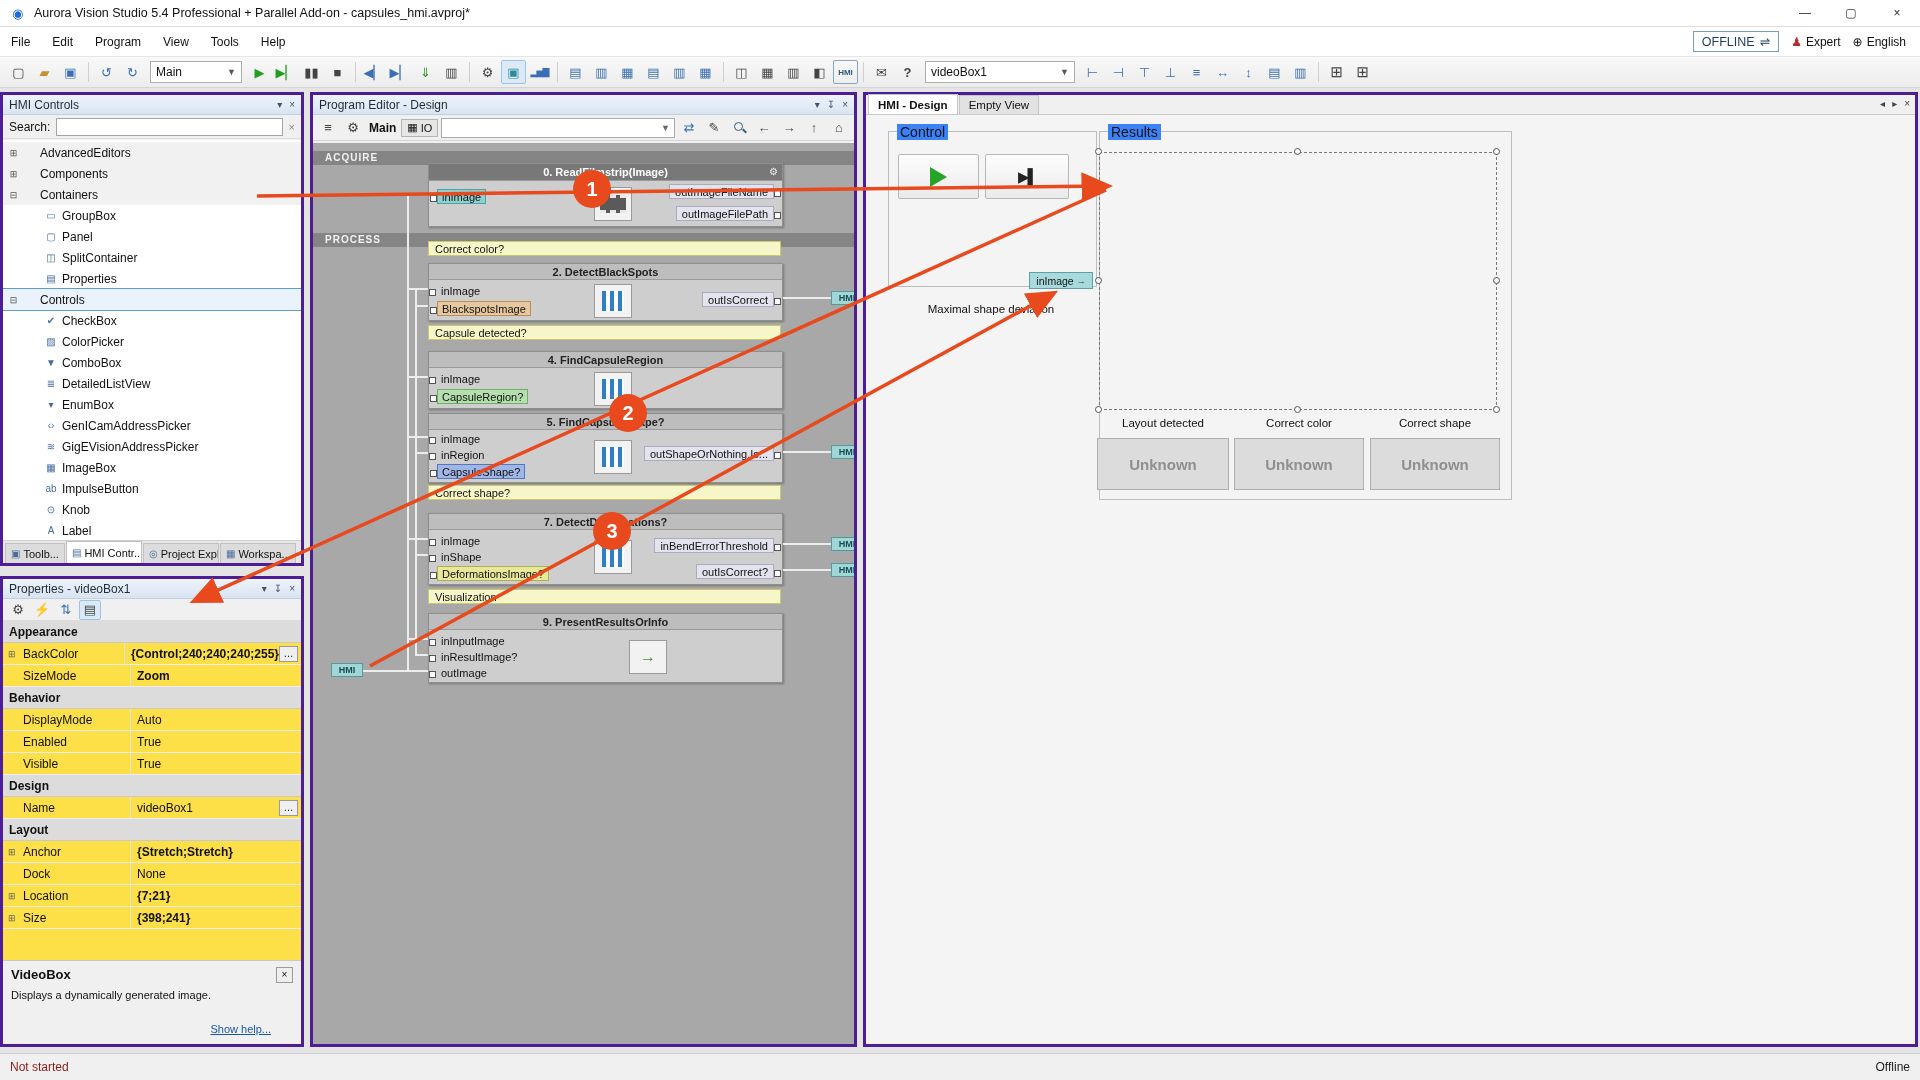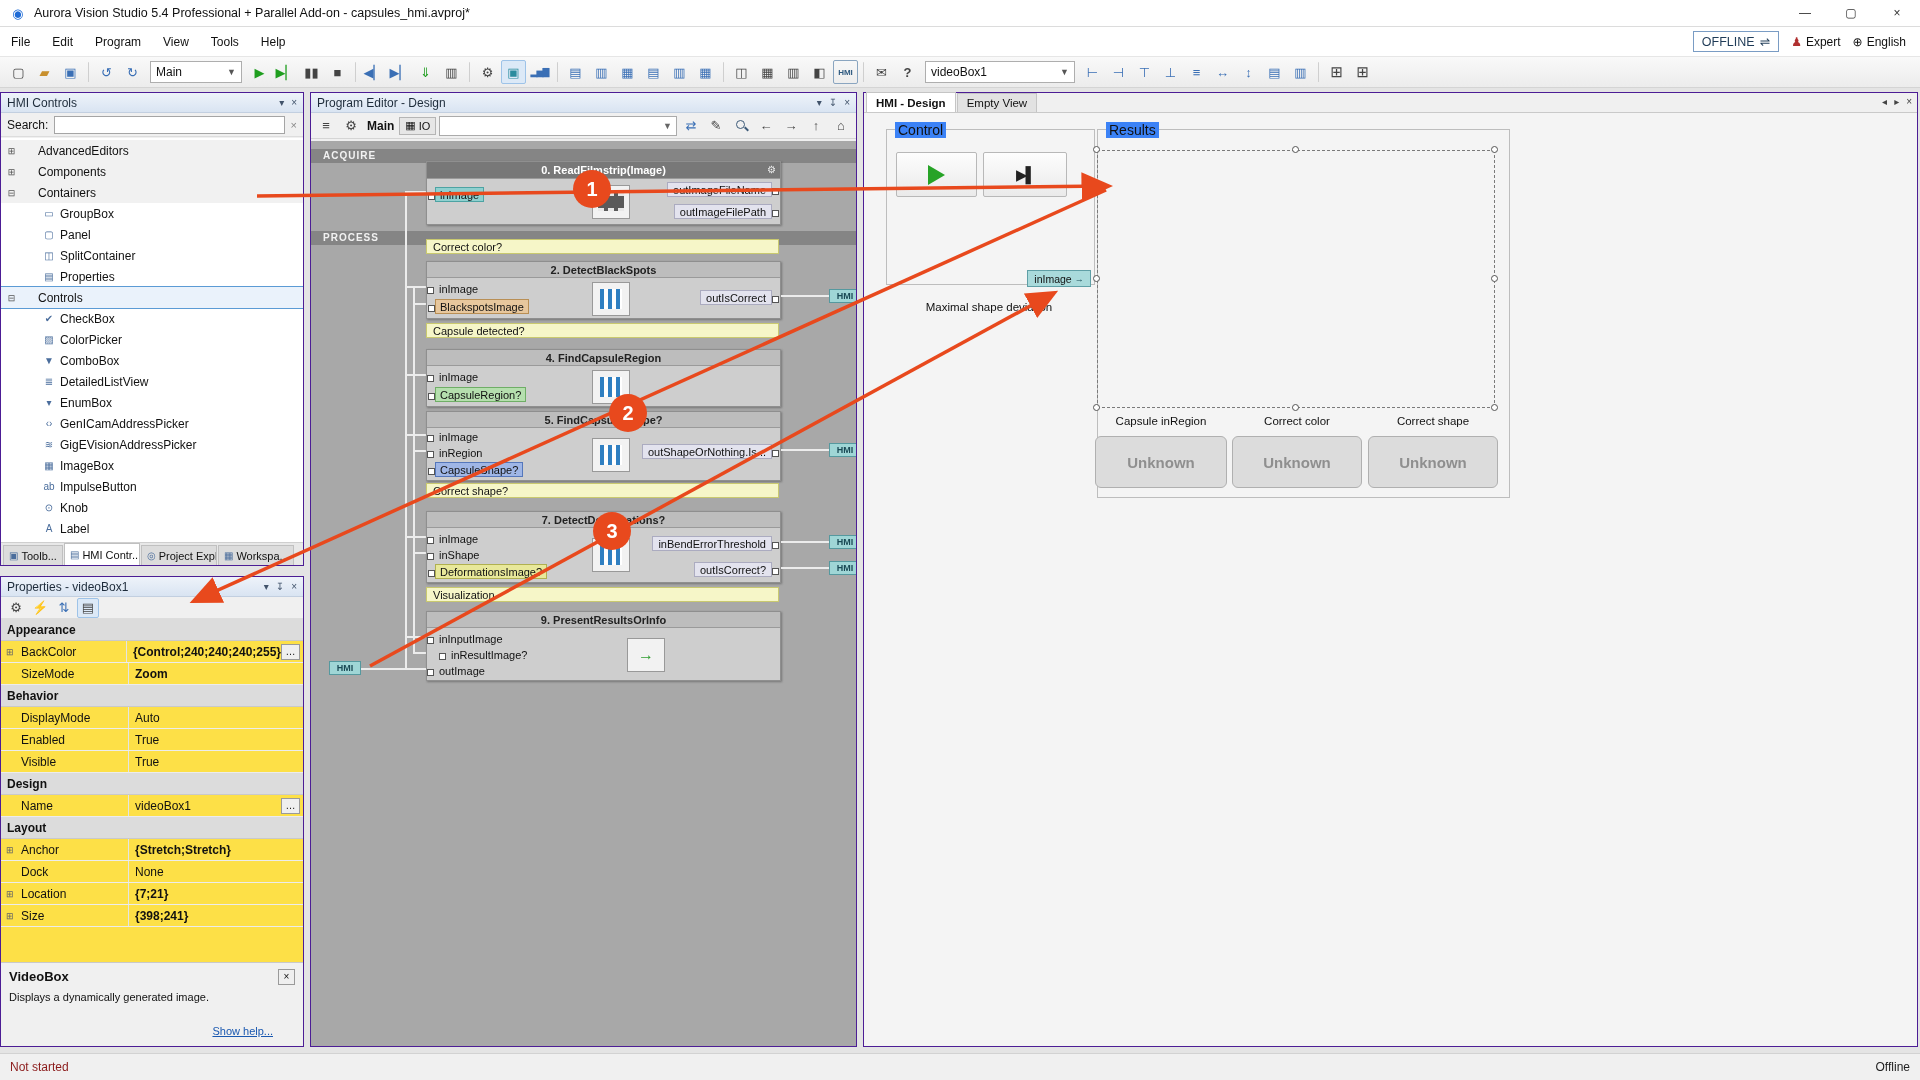--- a/index.html
+++ b/index.html
@@ -23,21 +23,21 @@
   .ic{width:25px;height:24px;display:inline-flex;align-items:center;justify-content:center;font-size:13px;color:#3c5a78;border:1px solid transparent;border-radius:2px;white-space:nowrap}
   .ic.sep{width:1px;height:20px;background:#cfcfcf;margin:0 4px;border:none}
   .ic.green{color:#1f9e1f}.ic.amber{color:#c8902e}.ic.blue{color:#3a6fb5}.ic.dark{color:#444}.ic.teal{color:#2a8c9e}
   .ic.pressed{background:#dce9f7;border-color:#9ec3e8}
   .ic.hmitxt{font-size:8px;font-weight:bold;border:1px solid #8aa5c0;color:#2f5a80}
   .ic.chart{font-size:9px;letter-spacing:-1px}.ic.bold{font-weight:bold}.ic.big{font-size:15px}
   .combo{height:22px;background:#fff;border:1px solid #aeaeae;display:flex;align-items:center;padding:0 5px;margin:0 5px}
   .combo .dd{margin-left:auto;color:#555;font-size:9px;padding-left:10px}
   
   .dock{position:absolute;left:0;top:88px;right:0;height:965px;background:#e4e4e4}
-  .panel{position:absolute;background:#f0f0f0;border:1px solid #4c1d95}
+  .panel{position:absolute;background:#f0f0f0;border:3px solid #4c1d95}
   .phead{height:20px;background:linear-gradient(#eef3fa,#d9e4f2);border-bottom:1px solid #c2cfe0;display:flex;align-items:center;padding:0 6px;color:#1d2b3a}
   .phead .sp{margin-left:auto;display:flex;gap:7px;color:#41536b;font-size:10px}
   
   .searchrow{height:24px;display:flex;align-items:center;padding:0 6px;gap:6px;background:#f0f0f0;border-bottom:1px solid #ddd}
   .searchrow input{flex:1;height:18px;border:1px solid #a5a5a5;font:12px "Liberation Sans",sans-serif;padding:0 4px;background:#fff}
   .sclear{color:#888;font-size:11px}
   .tree{position:absolute;top:45px;left:0;right:0;bottom:23px;background:#fff;overflow:hidden;padding-top:2px}
   .tree-row{height:21px;display:flex;align-items:center;padding-left:4px}
   .tree-row.top{background:#f1f1f1}
   .tree-row.child{padding-left:26px}
@@ -116,21 +116,21 @@
   .portbadge{position:absolute;left:163px;top:157px;width:64px;height:17px;background:#a9dadb;border:1px solid #5f9fa6;font-size:10.5px;display:flex;align-items:center;justify-content:center;gap:3px}
   .portbadge .pa{font-size:9px;color:#1a4a55}
   .knoblabel{position:absolute;left:57px;top:188px;width:136px;text-align:center;font-size:11.5px}
   .knobbox{position:absolute;left:41px;top:205px;width:152px;height:152px;border:1px dashed #8a8a8a}
   .knobcircle{position:absolute;left:26px;top:29px;width:96px;height:96px;border-radius:50%;
       background:radial-gradient(circle at 34% 30%,#f2f2f2,#c9c9c9 55%,#8f8f8f);
       box-shadow:2px 3px 5px rgba(0,0,0,.35), inset 0 0 2px #777}
   .knobptr{position:absolute;left:46px;top:37px;width:0;height:0;border-bottom:16px solid #111;border-left:7px solid transparent;border-right:7px solid transparent;transform:rotate(-42deg)}
   .ktick{position:absolute;font-size:11.5px;width:20px;text-align:center}
   .reslabel{position:absolute;top:302px;font-size:11.5px;text-align:center}
-  .unkbtn{position:absolute;top:323px;height:52px;background:#dcdcdc;border:1px solid #b0b0b0;color:#8f8f8f;font-weight:bold;font-size:15px;display:flex;align-items:center;justify-content:center;border-radius:6px}
+  .unkbtn{position:absolute;top:323px;height:52px;background:#dcdcdc;border:1px solid #b0b0b0;color:#8f8f8f;font-weight:bold;font-size:15px;display:flex;align-items:center;justify-content:center;border-radius:0}
   
   .statusbar{position:absolute;left:0;bottom:0;right:0;height:27px;background:#f0f0f0;border-top:1px solid #d2d2d2;display:flex;align-items:center;padding:0 10px}
   .status-left{color:#8b1a1a}
   .status-right{margin-left:auto;color:#222}
   #overlay{position:absolute;left:0;top:0;width:1920px;height:1080px;pointer-events:none;z-index:90}
 </style>
 </head>
 <body>
 
 <div class="titlebar">
@@ -660,21 +660,21 @@
       <div class="hmib" style="left:518px;top:394px">HMI</div>
       <div class="hline" style="left:470px;top:426px;width:48px"></div>
       <div class="hmib" style="left:518px;top:420px">HMI</div>
 
       <div class="comment" style="top:446px">Visualization</div>
 
       <div class="block" style="top:470px;height:70px">
         <div class="btitle">9. PresentResultsOrInfo</div>
         <div class="bbody">
           <span class="bin" style="left:8px;top:4px">inInputImage</span>
-          <span class="bin" style="left:20px;top:20px">inResultImage?</span>
+          <span class="bin" style="left:8px;top:20px">inResultImage?</span>
           <span class="bin" style="left:8px;top:36px">outImage</span>
           <div class="bicon" style="left:200px;top:10px">
               <span class="present">→</span>
             </div>
         </div>
       </div>
       <div class="hline" style="left:50px;top:527px;width:65px"></div>
       <div class="hmib" style="left:18px;top:520px">HMI</div>
     </div>
   </div>
@@ -714,21 +714,21 @@
       <div class="handle" style="left:229px;top:291px"></div>
       <div class="handle" style="left:428px;top:291px"></div>
       <div class="handle" style="left:627px;top:291px"></div>
       <div class="portbadge">
         <span>inImage</span>
           <span class="pa">→</span>
       </div>
 
       <div class="knoblabel">Maximal shape deviation</div>
 
-      <div class="reslabel" style="left:231px;width:132px">Capsule inRegion</div>
+      <div class="reslabel" style="left:231px;width:132px">Layout detected</div>
       <div class="reslabel" style="left:368px;width:130px">Correct color</div>
       <div class="reslabel" style="left:504px;width:130px">Correct shape</div>
       <div class="unkbtn" style="left:231px;width:132px">Unknown</div>
       <div class="unkbtn" style="left:368px;width:130px">Unknown</div>
       <div class="unkbtn" style="left:504px;width:130px">Unknown</div>
     </div>
   </div>
 
 </div>
 

